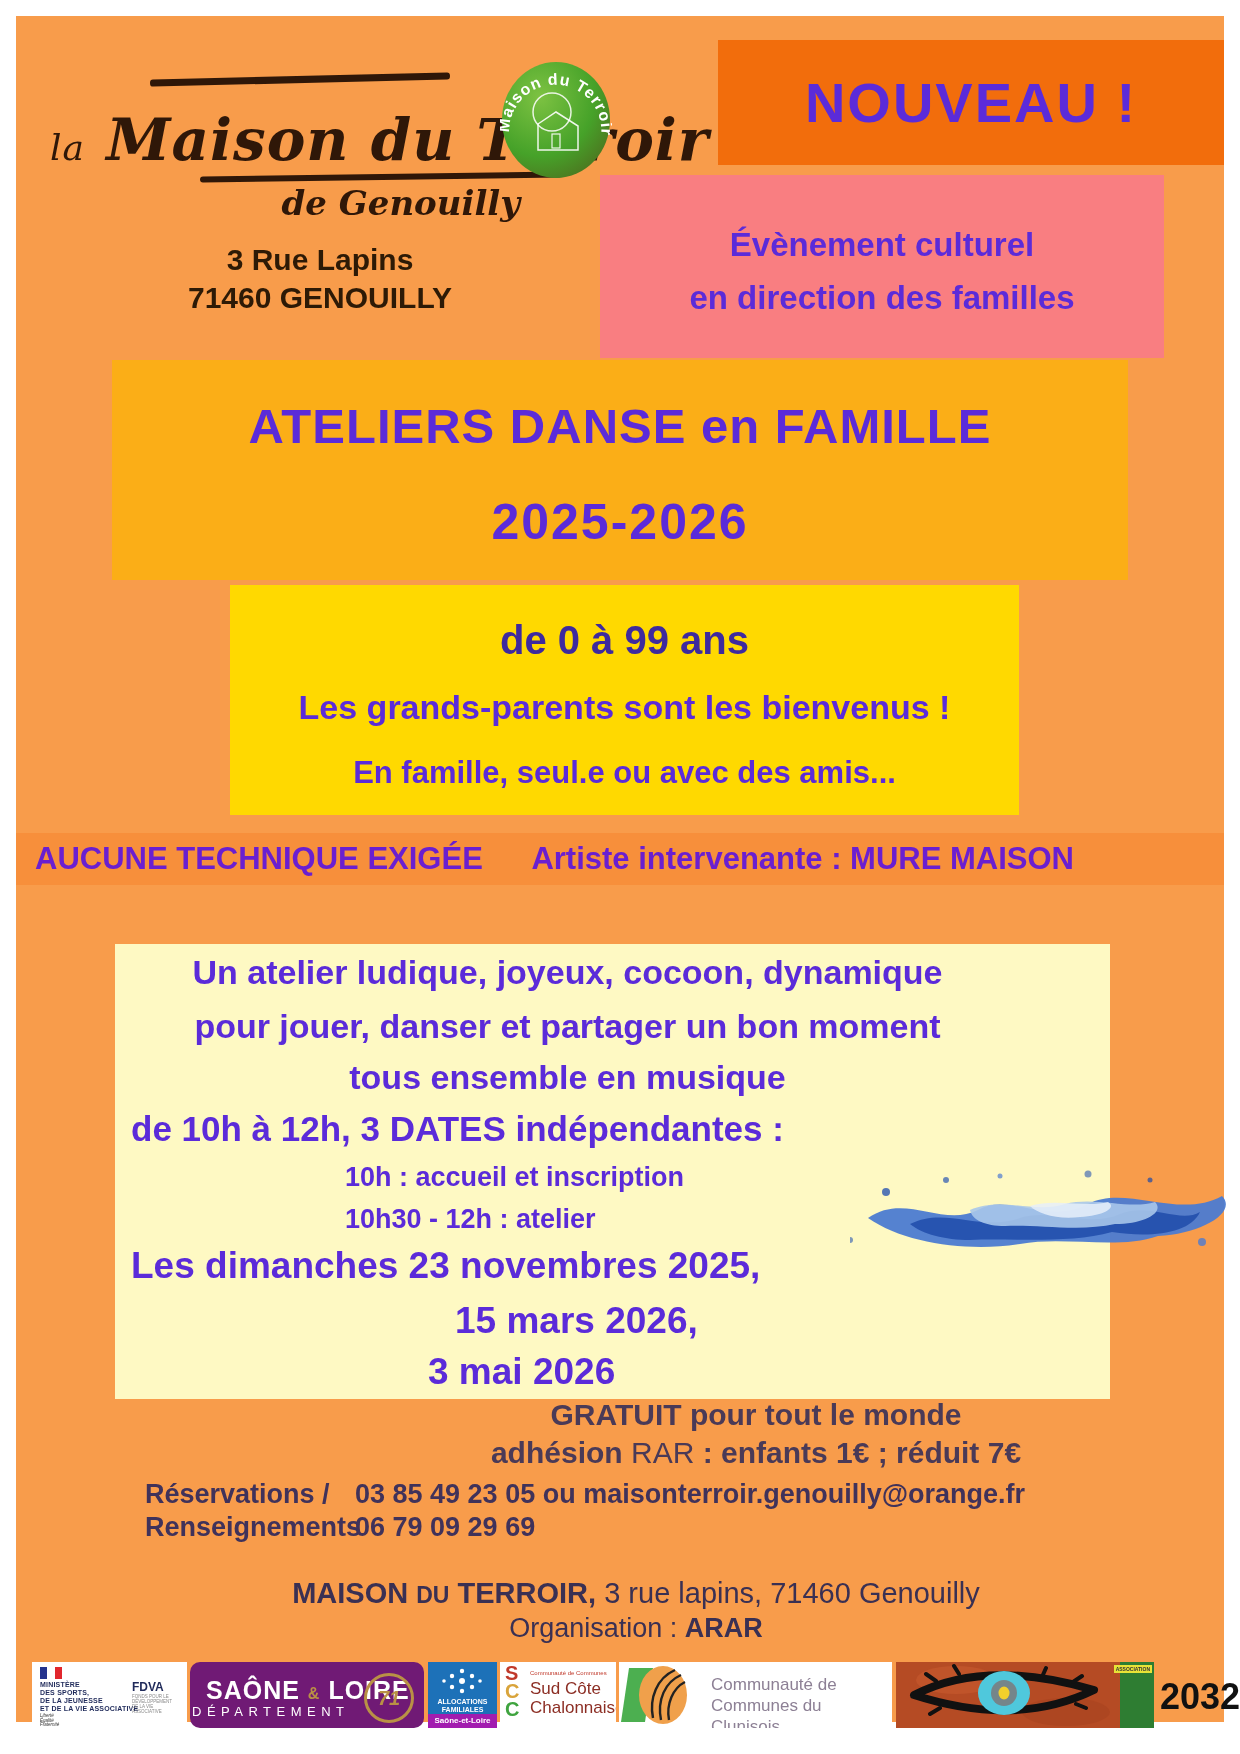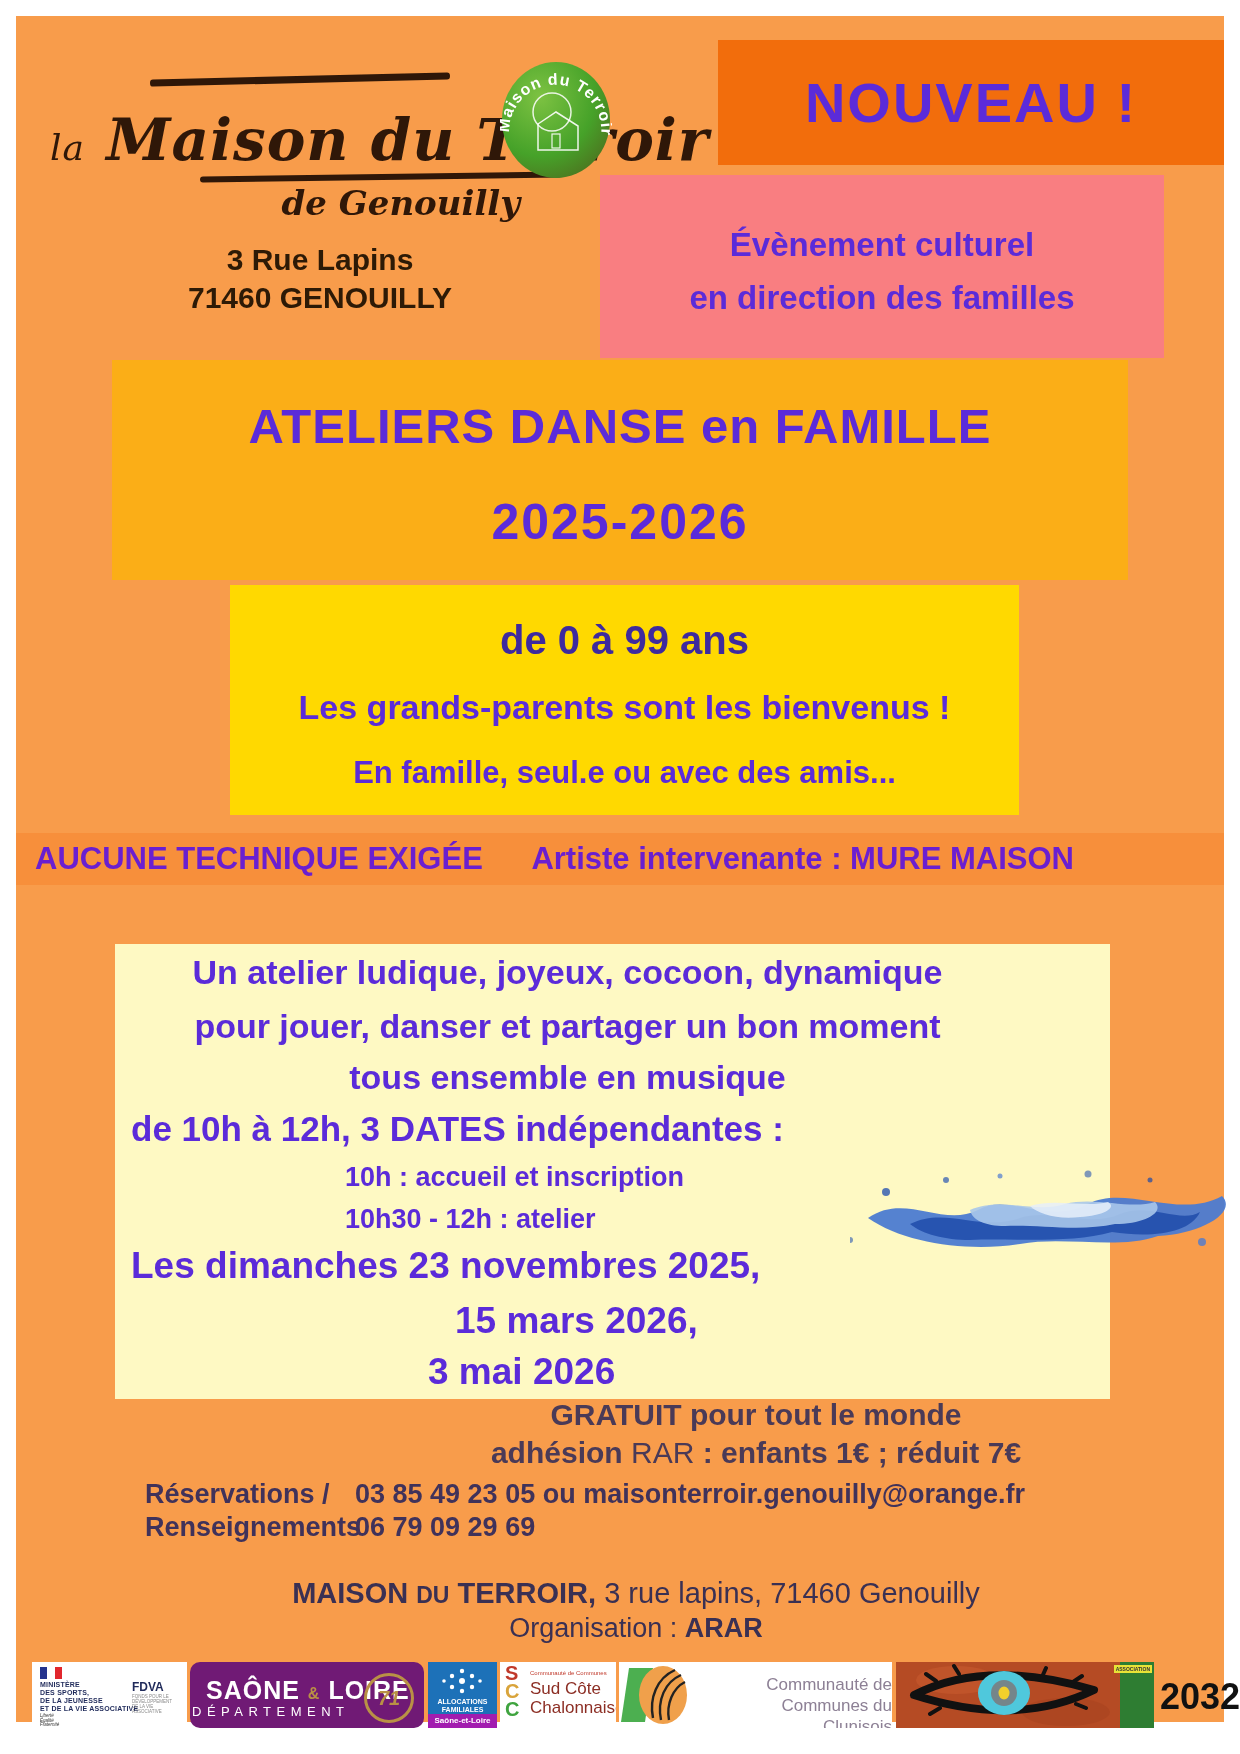--- a/index.html
+++ b/index.html
@@ -100,21 +100,21 @@
   .caf-txt{position:absolute;left:0;top:36px;width:100%;text-align:center;color:#fff;
            font-weight:700;font-size:7px;line-height:8px;}
   .caf-region{position:absolute;left:0;bottom:0;width:100%;height:14px;background:#a21caf;
               color:#fff;font-size:8px;text-align:center;line-height:14px;font-weight:bold;}
   .scc{left:484px;width:116px;background:#ffffff;}
   .scc-mark{position:absolute;left:5px;top:2px;font-weight:700;line-height:18px;font-size:20px;}
   .scc-s{color:#C0392B;} .scc-c1{color:#D9A43B;} .scc-c2{color:#3FA43F;}
   .scc-small{position:absolute;left:30px;top:8px;color:#C0392B;font-size:6px;}
   .scc-big{position:absolute;left:30px;top:17px;color:#8C2E24;font-size:17px;line-height:19px;font-weight:400;}
   .clunisois{left:603px;width:273px;background:#ffffff;}
-  .clu-txt{position:absolute;left:92px;top:12px;color:#8D8095;font-size:17px;line-height:21px;text-align:right;}
+  .clu-txt{position:absolute;left:92px;top:12px;color:#8D8095;font-size:17px;line-height:21px;}
   .eye-tile{left:880px;width:258px;background:#B54B24;}
   .eye-green{position:absolute;right:0;top:0;width:34px;height:66px;background:#2E7D32;}
   .assoc{position:absolute;right:2px;top:3px;background:#E8E337;color:#333;
          font-size:5px;padding:1px 2px;font-weight:700;}
   .year{left:1144px;top:1681px;width:68px;text-align:center;color:#111;font-size:36px;}
 </style>
 </head>
 <body>
 
 <div id="page">

